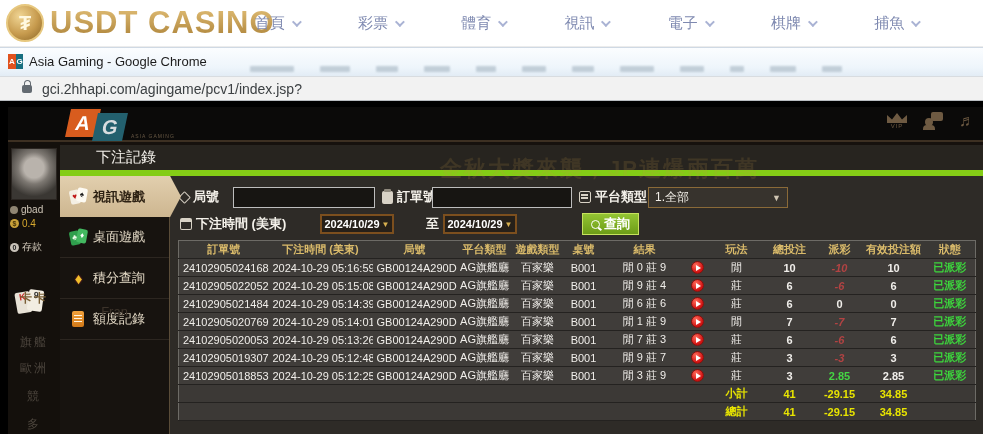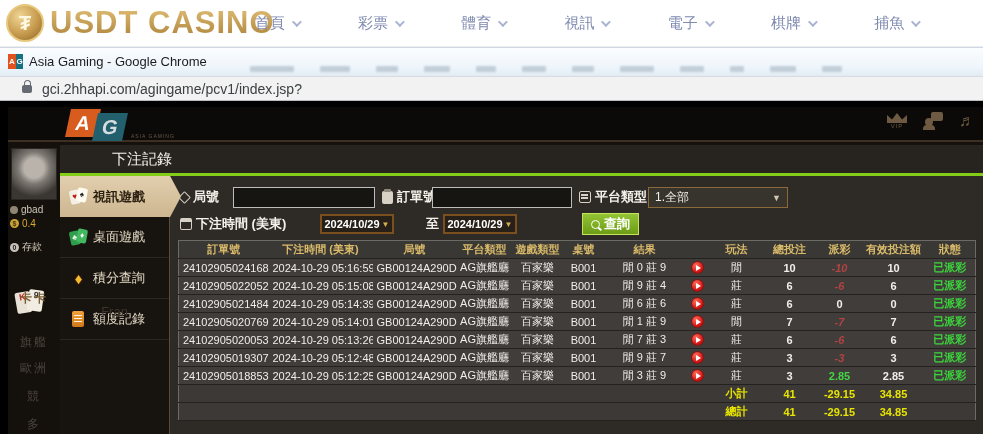--- a/index.html
+++ b/index.html
@@ -57,21 +57,21 @@
   .gold-txt { color:#d8a92e; font-weight:normal; }
   .mini-cards { position:absolute; left:8px; top:148px; width:34px; height:26px; }
   .mc { position:absolute; width:15px; height:21px; border-radius:2px; font-size:9px; font-weight:bold; text-align:center; }
   .mc1 { left:0; top:2px; background:#e8e2d6; color:#c22; transform:rotate(-10deg); }
   .mc2 { left:12px; top:0; background:#f2ede2; color:#333; transform:rotate(8deg); }
   .lob-dim { position:absolute; left:0; width:52px; text-align:center; font-size:12px; color:#4c453d; letter-spacing:2px; }
   .kaka { color:#7a5f35; font-weight:bold; font-size:12px; letter-spacing:2px; }
 
   
   .panel { position:absolute; left:52px; top:38px; width:923px; height:289px; background:#2e2b27; }
-  .panel-title { height:31px; background:#27241f; color:#f2efe9; font-size:15px; display:flex; align-items:center; padding-left:52px; border-bottom:3px solid #84cc16; }
+  .panel-title { height:31px; background:#27241f; color:#f2efe9; font-size:15px; display:flex; align-items:center; padding-left:36px; border-bottom:6px solid #84cc16; }
   .panel-body { position:relative; display:flex; height:258px; }
   .sidebar { width:110px; flex:0 0 110px; background:#17130f; border-right:1px solid #5a4c38; position:relative; }
   .side-item { height:41px; display:flex; align-items:center; gap:6px; padding-left:10px; font-size:13px; color:#e4dac6; border-bottom:1px solid #2c2username620; border-bottom:1px solid #2c2620; cursor:pointer; }
   .side-item.active { background:linear-gradient(180deg,#e2cfae,#cdb690); color:#2d2113; font-weight:bold; clip-path:polygon(0 0,91% 0,100% 50%,91% 100%,0 100%); width:121px; position:relative; z-index:3; border-bottom:none; }
   .si-ic { width:17px; height:17px; flex:0 0 17px; position:relative; }
   .card-a, .card-b { position:absolute; width:10px; height:14px; border-radius:2px; font-size:8px; line-height:14px; text-align:center; font-weight:bold; }
   .ic-cards .card-a { left:0; top:2px; background:#f4efe4; color:#c01818; transform:rotate(-12deg); }
   .ic-cards .card-b { left:7px; top:0; background:#fdfaf2; color:#1a1a1a; transform:rotate(10deg); }
   .ic-slot { position:absolute; inset:1px; background:linear-gradient(180deg,#e03020,#8a1410); border-radius:3px; color:#ffd75e; font-size:6px; font-weight:bold; text-align:center; line-height:15px; }
   .ic-green .card-a { left:0; top:2px; background:#2f9e4c; color:#eafbe8; transform:rotate(-12deg); }
@@ -260,20 +260,21 @@
             <div class="side-item">
               <span class="si-ic">
                   <span class="ic-doc"></span>
                 </span>
               <span>額度記錄</span>
             </div>
             <div class="dealer-dim">Fran</div>
           </div>
 
           <div class="content">
+            <div class="banner-dim">金秋大獎來襲，JP連爆兩百萬</div>
 
             <div class="flt-label" style="left:10px; top:12px">
               <span class="tag-ic"></span>
               <span>局號</span>
             </div>
             <input class="flt-input" style="left: 63px; top: 11px; width: 142px;" value="">
             <div class="flt-label" style="left:212px; top:12px">
               <span class="clip-ic"></span>
               <span>訂單號</span>
             </div>

